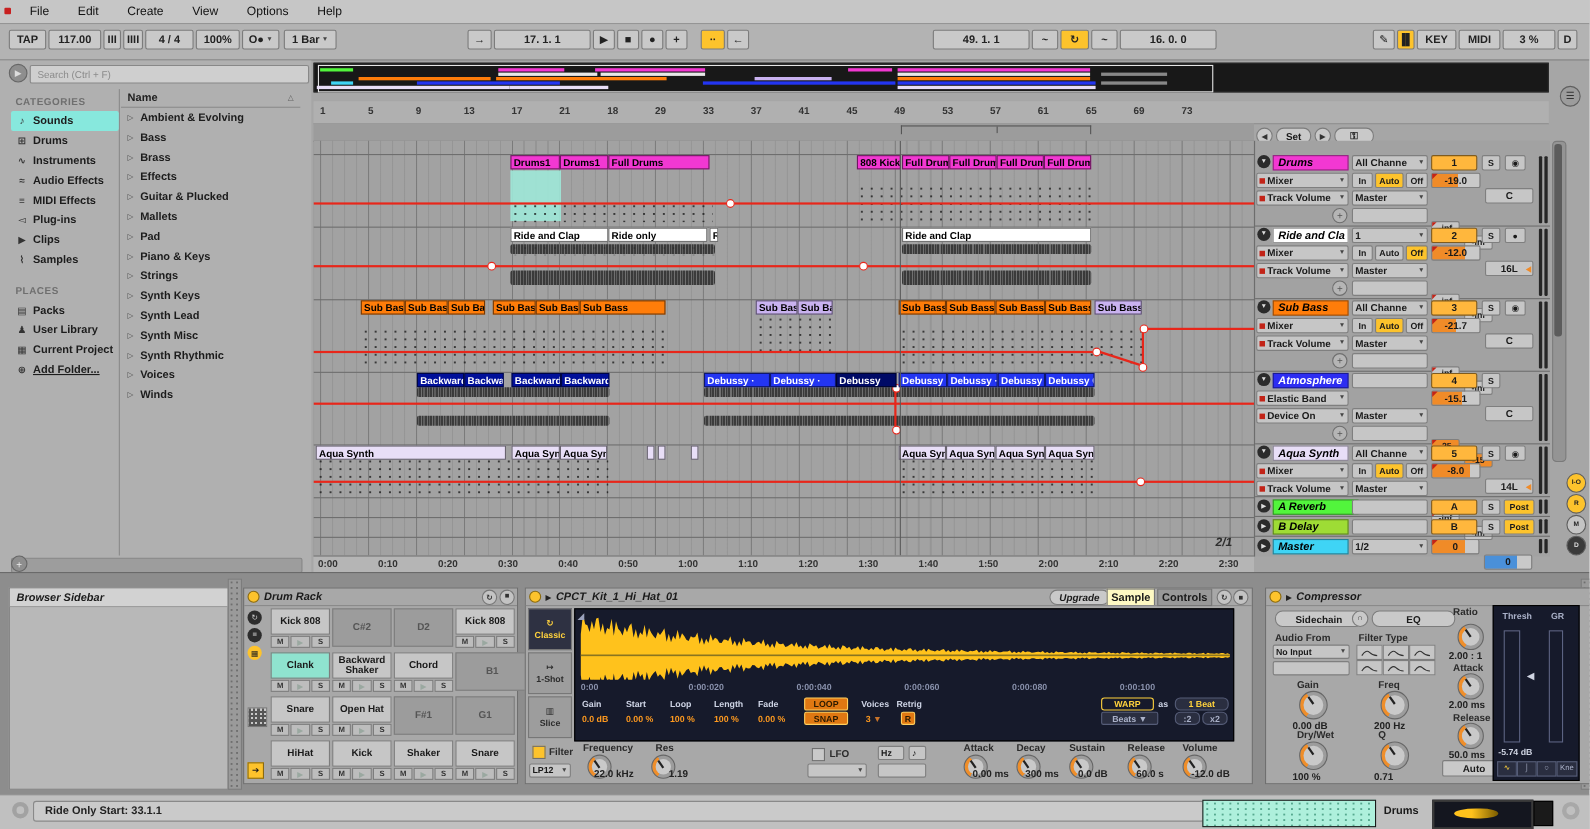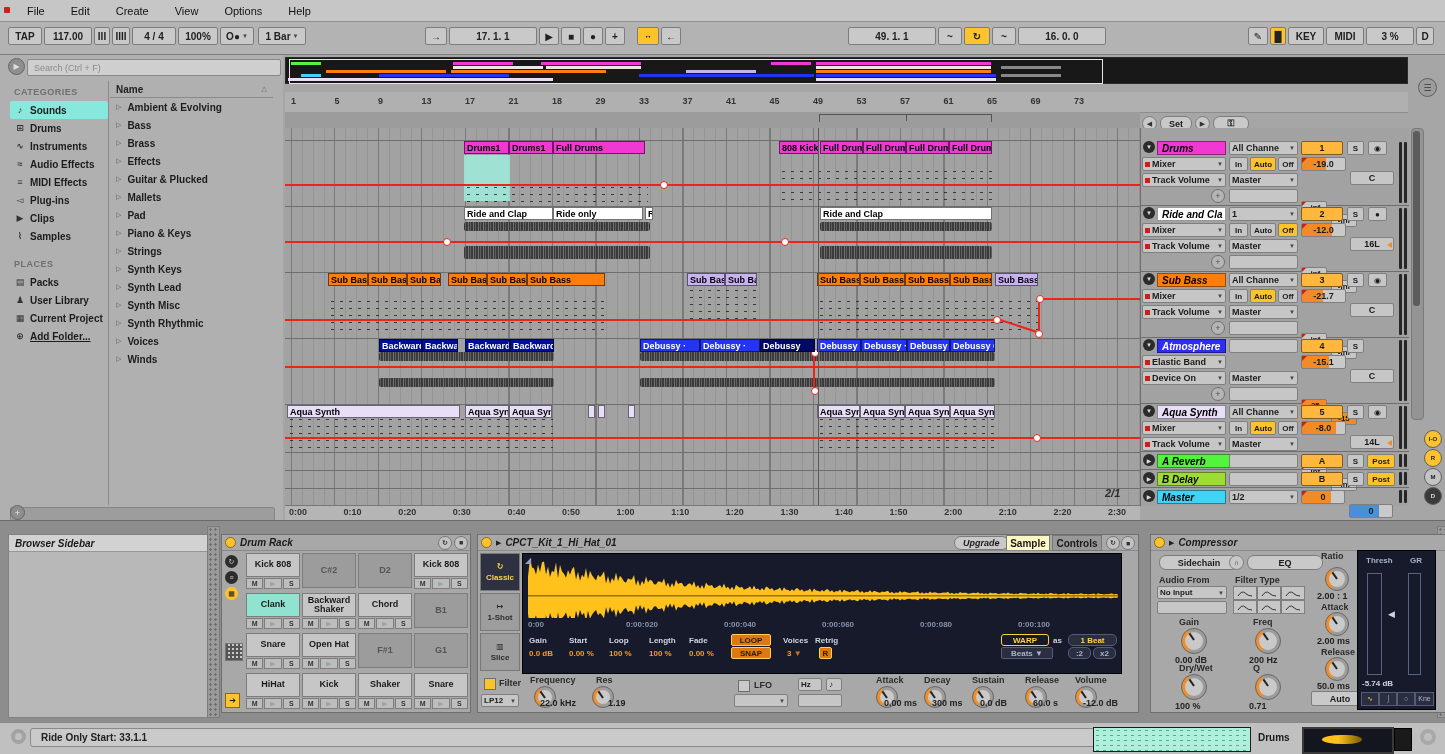--- a/index.html
+++ b/index.html
@@ -765,21 +765,21 @@
             </div>
           </div>
           <div class="abs" style="left:112px;top:40px;width:54px;height:37px">
             <div class="padname">Chord</div>
             <div class="padctl">
               <span>M</span>
               <span class="play">▶</span>
               <span>S</span>
             </div>
           </div>
-          <div class="abs" style="left:168px;top:40px;width:54px;height:37px">
+          <div class="abs" style="left:168px;top:40px;width:67px;height:37px">
             <div class="padname empty">B1</div>
           </div>
           <div class="abs" style="left:0px;top:80px;width:54px;height:37px">
             <div class="padname">Snare</div>
             <div class="padctl">
               <span>M</span>
               <span class="play">▶</span>
               <span>S</span>
             </div>
           </div>

